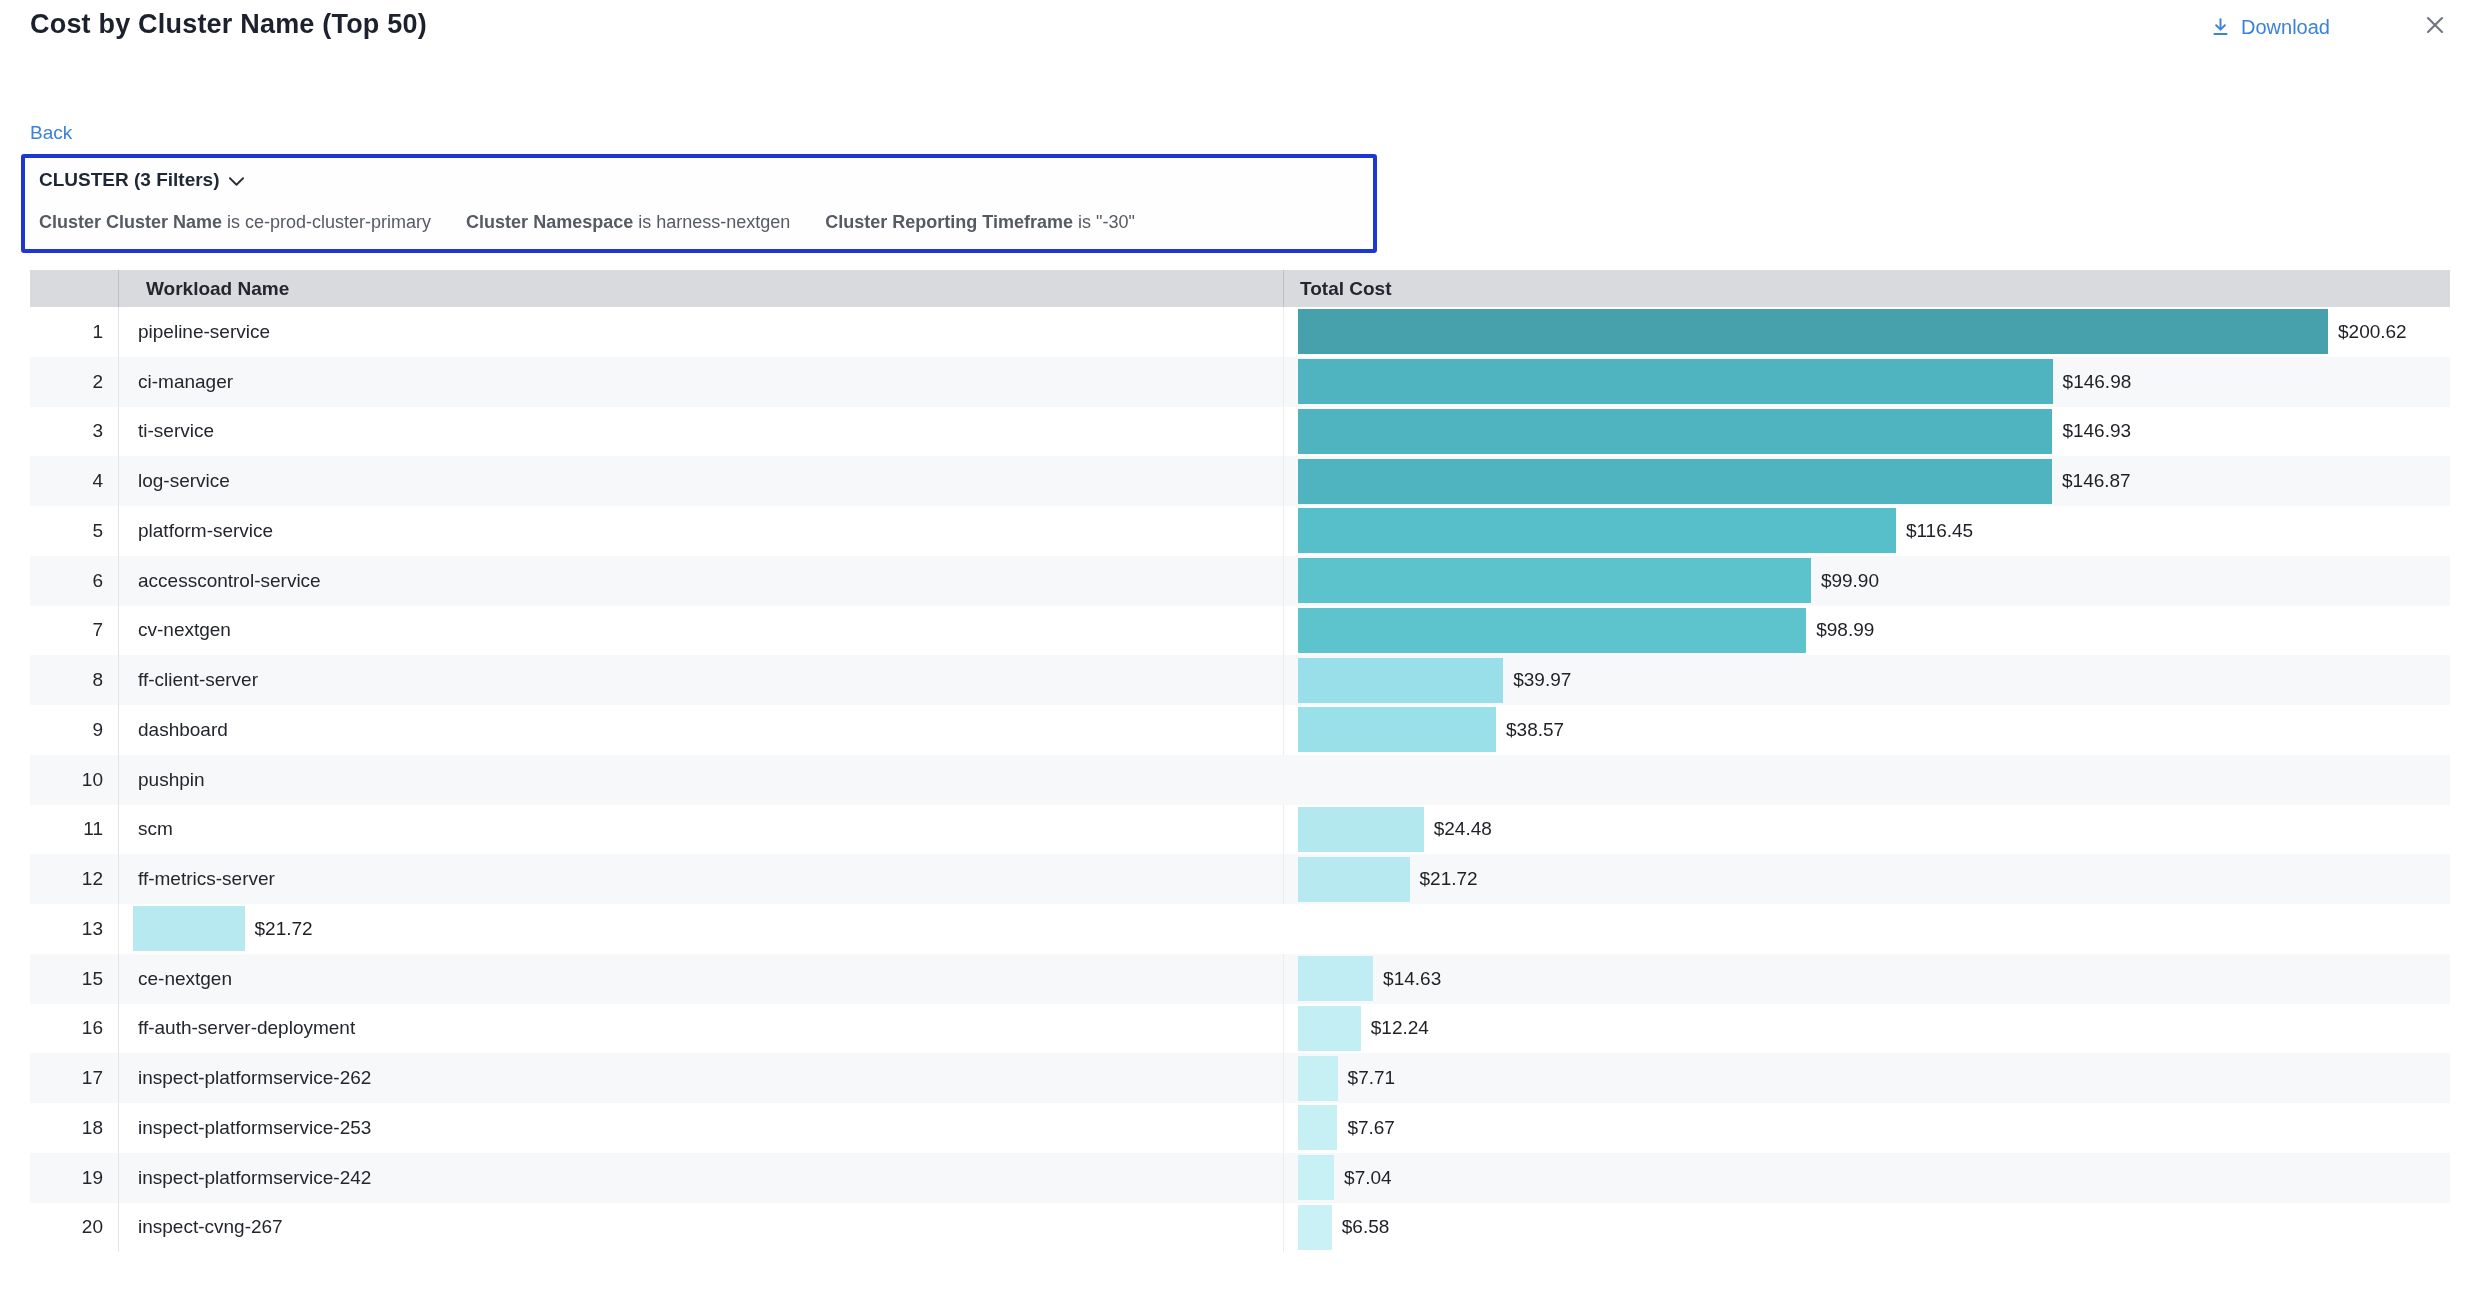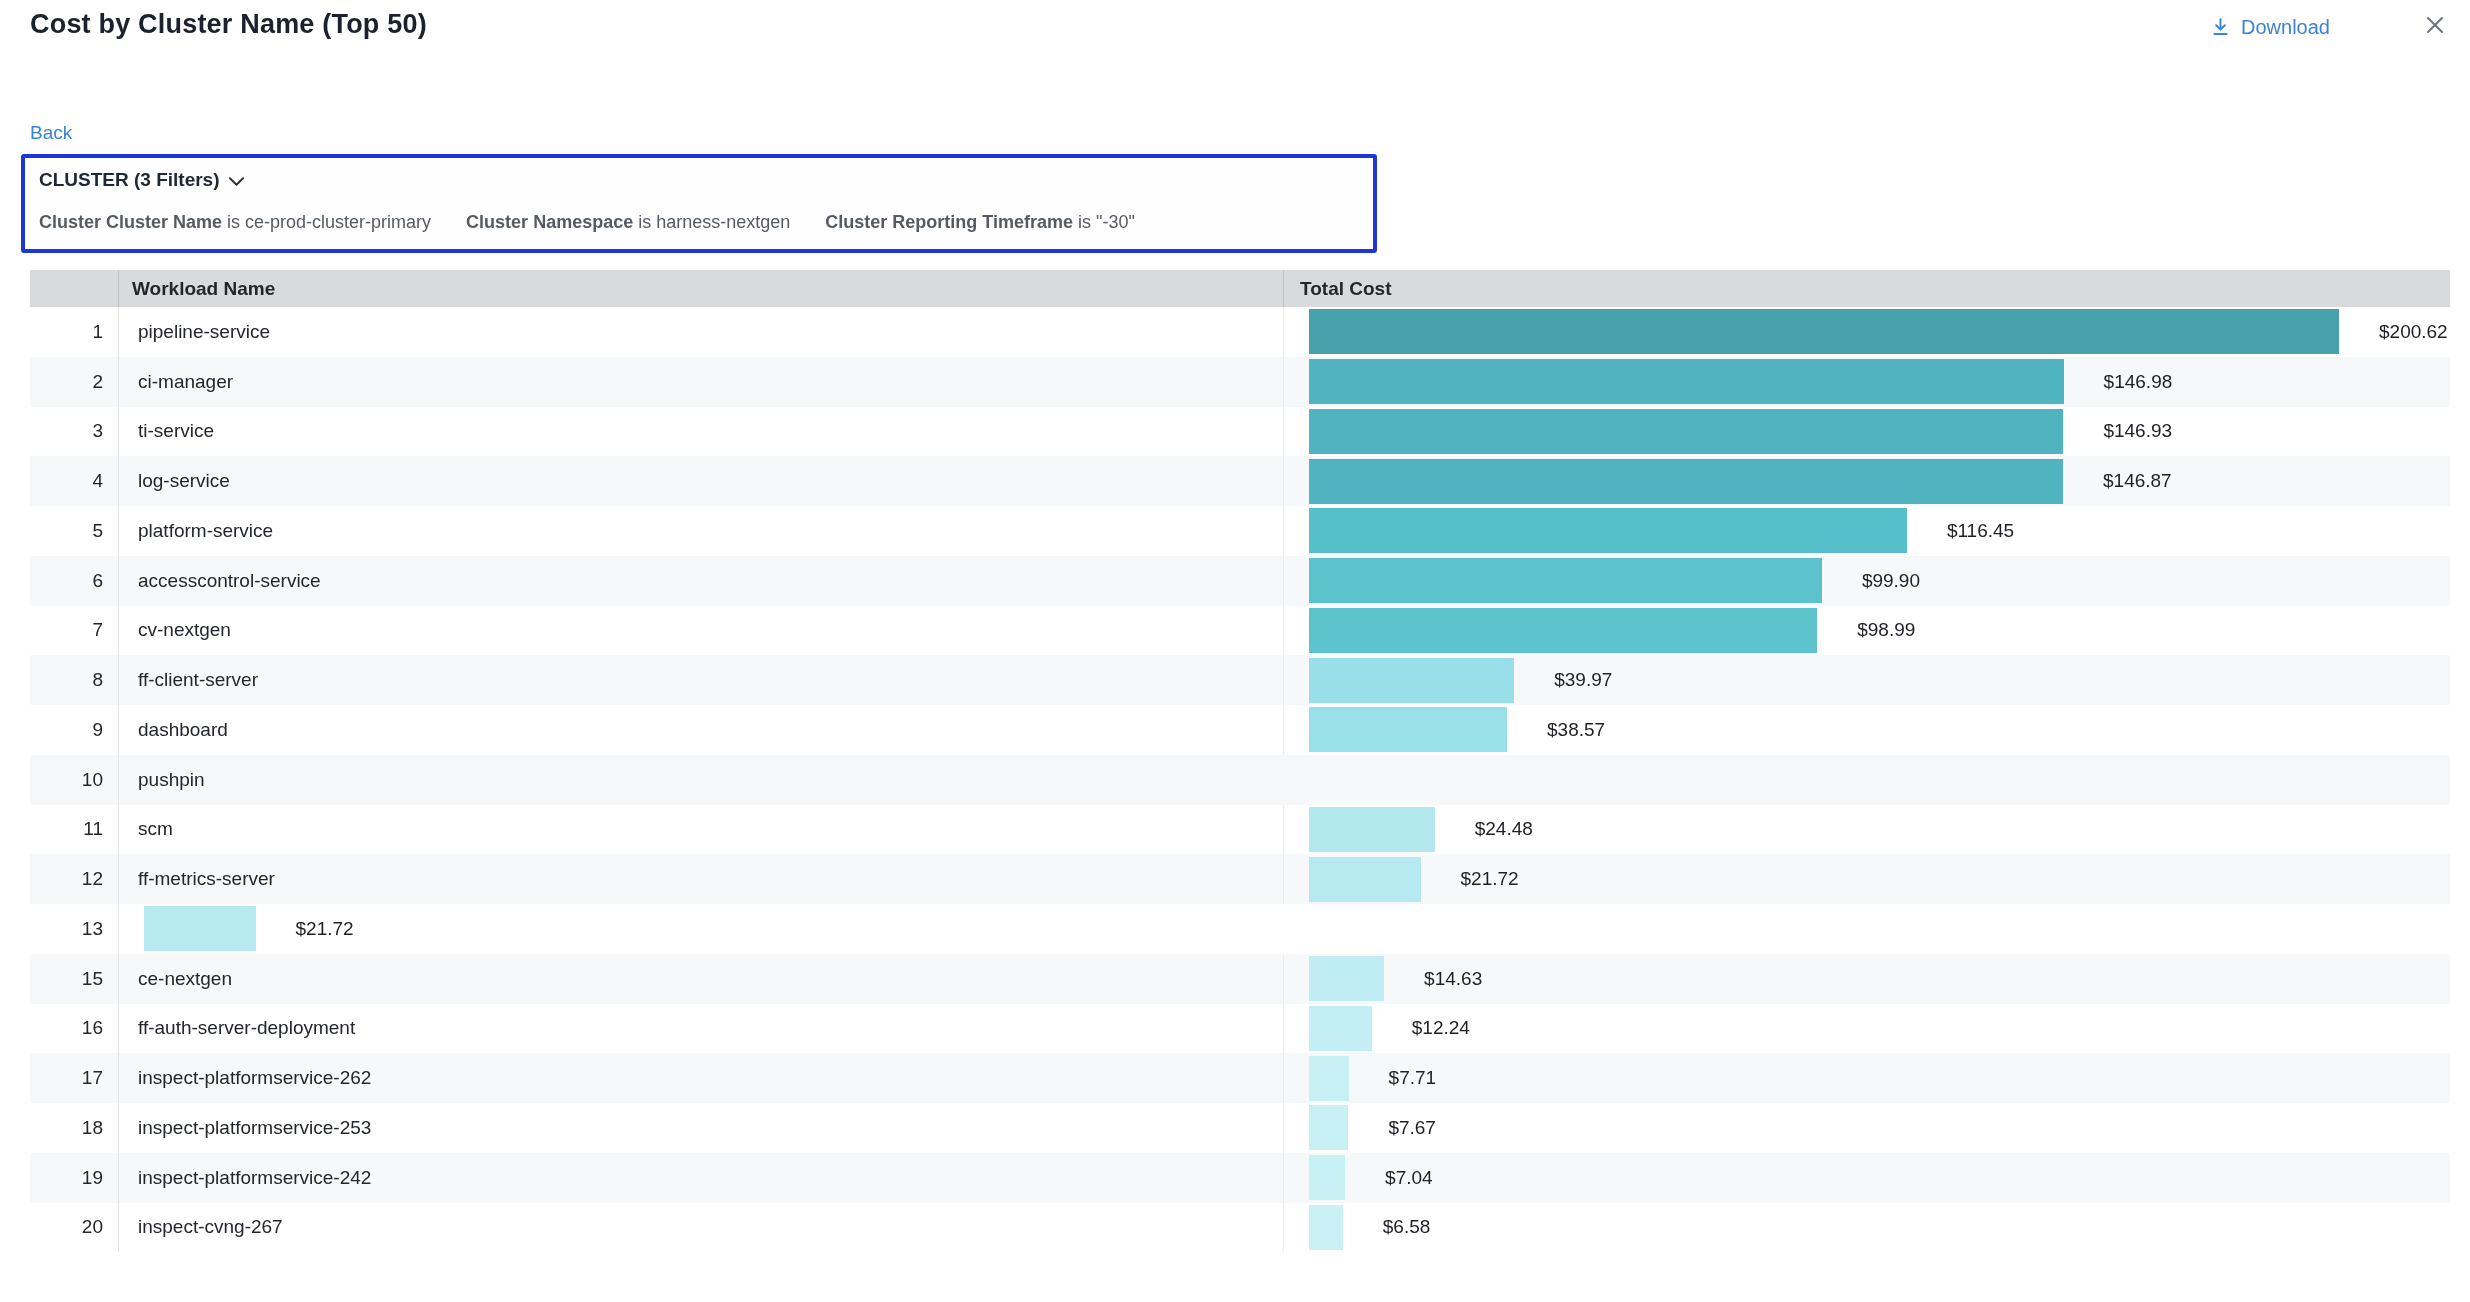--- a/index.html
+++ b/index.html
@@ -48,36 +48,36 @@
   }
   .f-field { font-weight:600; margin-right:5px; }
 
   
   .cost-table { position:absolute; left:30px; top:270px; width:2420px; }
   .thead {
     display:flex; height:37px; background:#d9dade;
     font-weight:700; font-size:19px; color:#23262c; align-items:stretch;
   }
   .th-rank  { width:88px; }
-  .th-name  { width:1165px; border-left:1px solid #bfc0c6; padding-left:13px; display:flex; align-items:center;text-align:center; }
+  .th-name  { width:1165px; border-left:1px solid #bfc0c6; padding-left:27px; display:flex; align-items:center;text-align:center; }
   .th-cost  { flex:1; border-left:1px solid #bfc0c6; padding-left:16px; display:flex; align-items:center; }
 
   .tbody .row { display:flex; height:49.75px; align-items:stretch; font-size:19px; }
   .tbody .row:nth-child(even) { background:#f7f8f9; }
   .cell-rank {
     width:88px; display:flex; align-items:center; justify-content:flex-end;
     padding-right:15px; color:#23262c;
   }
   .cell-name {
     width:1165px; border-left:1px solid #e3e4e8; padding-left:19px;
     display:flex; align-items:center; color:#23262c;
   }
   .cell-cost {
-    flex:1; border-left:1px solid #eceded; padding-left:25px;
-    display:flex; align-items:center;gap:30px;
+    flex:1; border-left:1px solid #eceded; padding-left:14px;
+    display:flex; align-items:center;
   }
   .bar { height:45px; flex:0 0 auto; }
   .cost-label { margin-left:10px; color:#1f2026; font-size:19px; white-space:nowrap; }
 </style>
 </head>
 <body>
 
 <div class="page-title">Cost by Cluster Name (Top 50)</div>
 
 <div class="top-actions">

